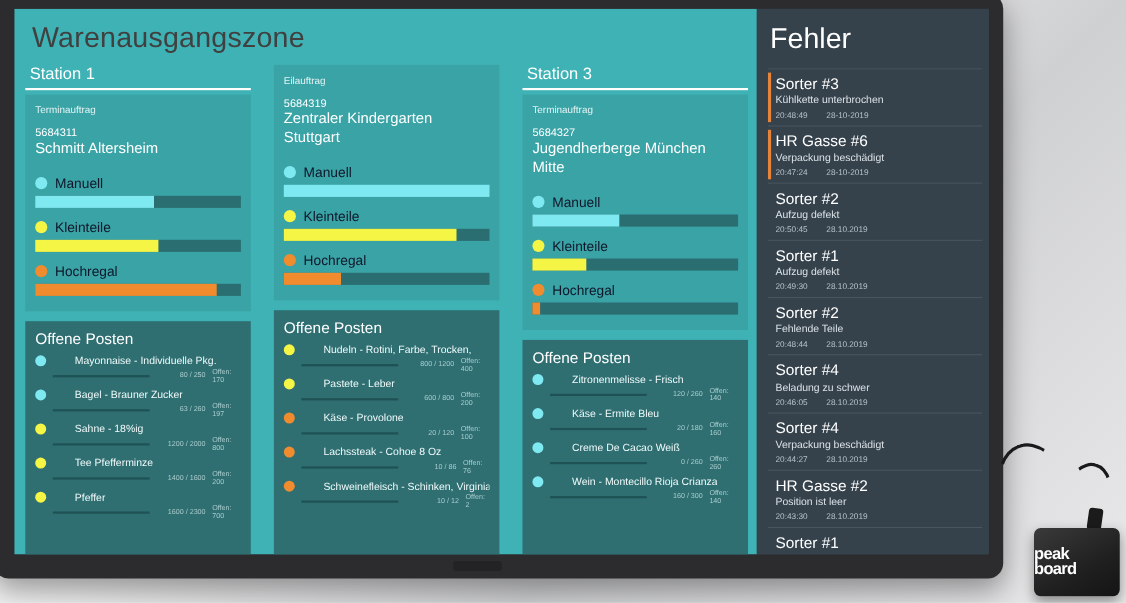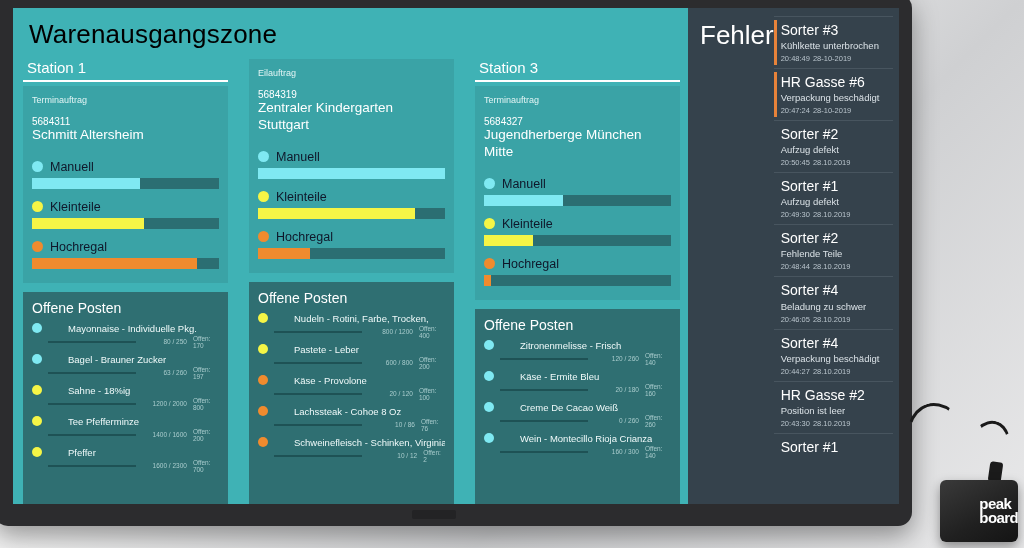--- a/index.html
+++ b/index.html
@@ -30,21 +30,21 @@
   }
 
   
   #left-panel {
     width: 675px; flex: 0 0 675px;
     background: #3fb2b5;
     padding: 8px 8px 0 10px;
     display: flex; flex-direction: column;
   }
   #main-title {
-    color:#000000; font-size:26px; font-weight:400;
+    color:#404040; font-size:26px; font-weight:400;
     letter-spacing:.2px; line-height:1.1;
     padding: 4px 0 10px 6px;
   }
   #stations { display:flex; gap:21px; flex:1; min-height:0; }
   .station { flex:1 1 0; display:flex; flex-direction:column; min-width:0; }
   .station-title {
     color:#fff; font-size:15px; font-weight:400;
     padding: 0 0 4px 4px;
     border-bottom: 2px solid #ffffff;
     margin-bottom: 4px;
@@ -79,43 +79,43 @@
   .posten-meta  { display:flex; align-items:center; gap:6px; padding-left:16px; margin-top:1px; }
   .mini-track   { width:88px; height:2.5px; background:#1e5255; flex:0 0 88px; position:relative; }
   .mini-fill    { height:100%; background:#e9f4f4; }
   .posten-num   { color:#a9cccd; font-size:6.5px; width:52px; text-align:right; }
   .posten-open  { color:#a9cccd; font-size:6.5px; }
 
   
   #right-panel {
     flex:1 1 auto; background:#35424c;
     padding: 8px 6px 0 10px;
-    display:flex; flex-direction:row; min-width:0;
+    display:flex; flex-direction:column; min-width:0;
   }
   #fehler-title { color:#fff; font-size:26px; font-weight:400; padding:4px 0 11px 2px; }
   #fehler-list { flex:1 1 auto; overflow:hidden; }
   .fehler-item {
     border-top:1px solid #48555f;
     padding:5px 0 5px 7px;
     position:relative;
   }
   .fehler-item .accent {
     position:absolute; left:0; top:3px; bottom:3px; width:3px; background:#e8833a;
   }
   .f-title { color:#ffffff; font-size:14px; line-height:1.15; }
   .f-desc  { color:#dbe2e7; font-size:9.5px; margin-top:2px; }
-  .f-time  { color:#b9c4cc; font-size:7.5px; margin-top:3px; display:flex; gap:3px; }
+  .f-time  { color:#b9c4cc; font-size:7.5px; margin-top:3px; display:flex; gap:17px; }
 
   
   #device {
     position:absolute; right:6px; bottom:6px;
     width:78px; height:62px; border-radius:6px;
     background:linear-gradient(150deg,#3a3a3a 0%,#202020 60%,#141414 100%);
     box-shadow:0 5px 12px rgba(0,0,0,.4);
-    display:flex; align-items:center; justify-content:flex-end;
+    display:flex; align-items:center; justify-content:flex-start;
   }
   #device-logo {
     color:#fff; font-size:15px; font-weight:bold; line-height:.94;
     letter-spacing:-0.6px; text-align:left;
   }
   .cable {
     position:absolute; border:3px solid #1a1a1a; border-radius:50%;
     background:transparent;
   }
   #cable1 { right:52px; bottom:58px; width:64px; height:88px;

